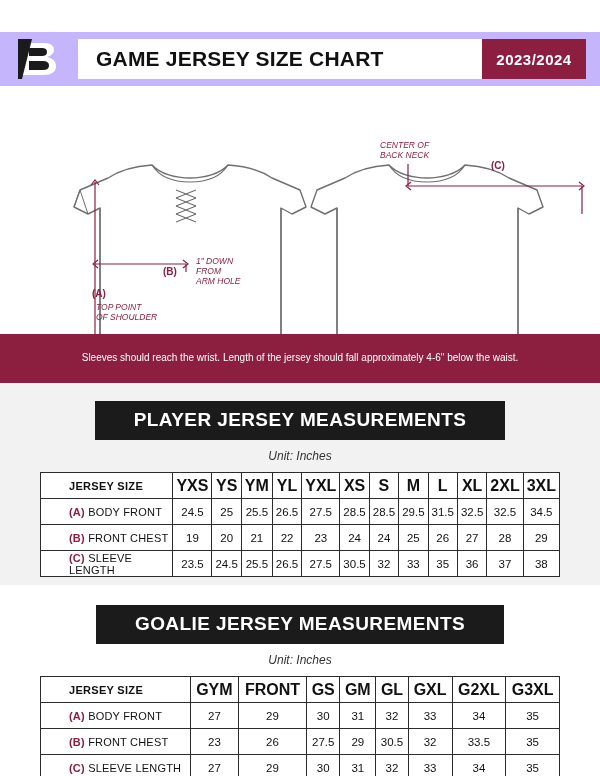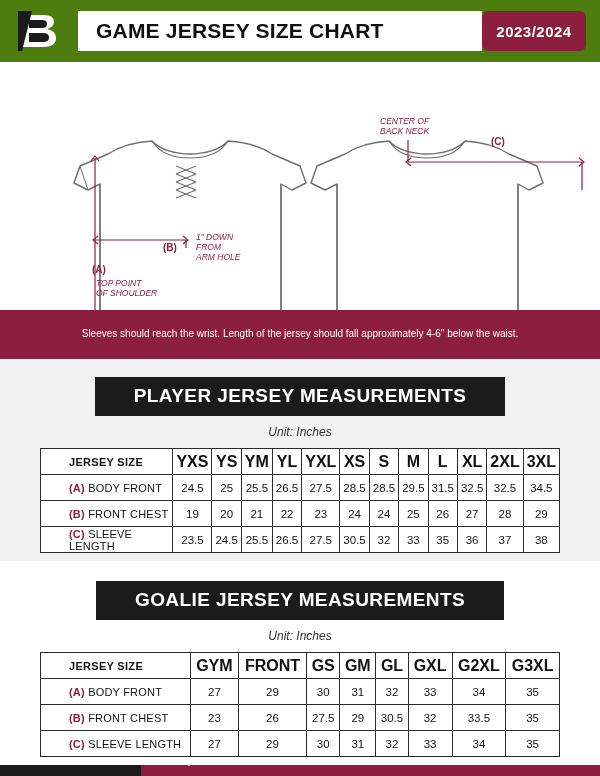--- a/index.html
+++ b/index.html
@@ -6,25 +6,26 @@
   body {
     width: 600px; height: 776px;
     font-family: "Liberation Sans", sans-serif;
     background: #ffffff;
     overflow: hidden;
     position: relative;
   }
 
   
   .header {
-    height: 62px;
-    background: #4d7c0f;
+    height: 54px;
+    background: #c4b5fd;
     display: flex;
     align-items: center;
     position: relative;
+    margin-top: 32px;
   }
   .logo-box {
     width: 78px;
     display: flex;
     align-items: center;
     justify-content: center;
     height: 100%;
   }
   .logo-mark {
     position: relative;
@@ -50,21 +51,20 @@
     color: #ffffff;
     height: 40px;
     min-width: 104px;
     display: flex;
     align-items: center;
     justify-content: center;
     font-size: 15px;
     font-weight: bold;
     letter-spacing: .5px;
     margin-right: 14px;
-    border-radius: 6px;
   }
 
   
   .diagram {
     position: relative;
     height: 248px;
     background: #ffffff;
   }
   .diagram svg { display: block; }
 

